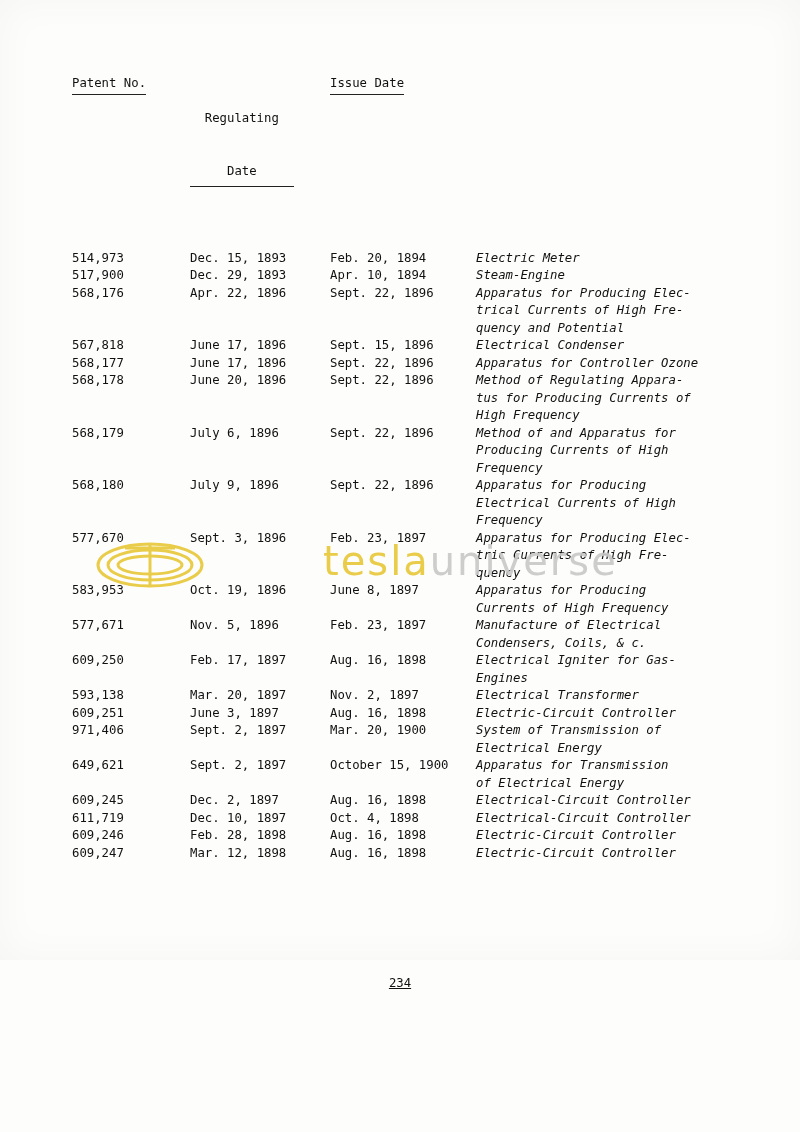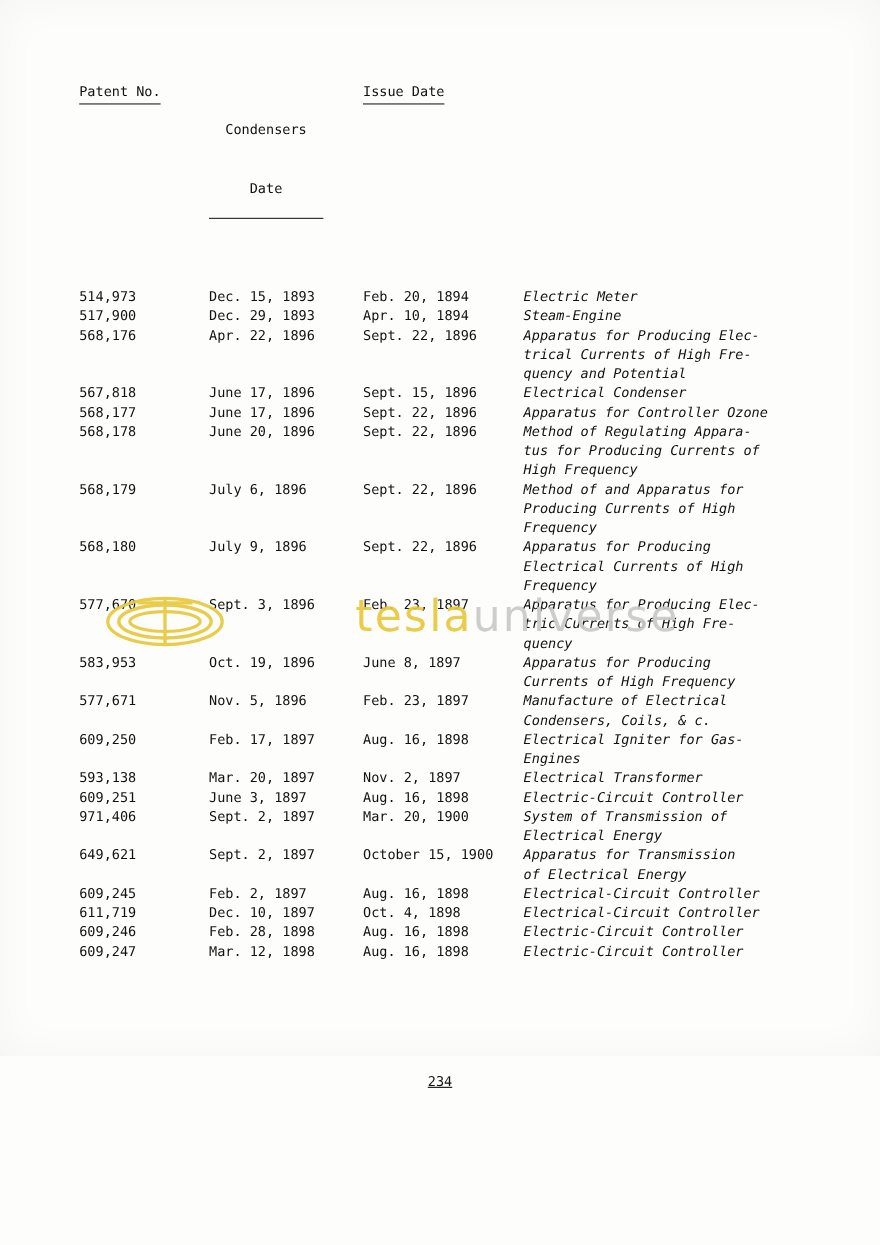--- a/index.html
+++ b/index.html
@@ -65,21 +65,21 @@
     padding-bottom: 1px;
   }
   .hdr-two-line {
     display: inline-block;
     text-align: center;
   }
   .hdr-two-line .l1 { display: block; }
   .hdr-two-line .l2 {
     display: block;
     border-bottom: 1px solid #222;
-    padding-bottom: 18px;
+    padding-bottom: 6px;
   }
   tbody tr td {
     padding-top: 8px;
     padding-bottom: 0px;
   }
   tbody tr:first-child td { padding-top: 10px; }
 
   .pageno {
     position: absolute;
     top: 976px;
@@ -122,21 +122,21 @@
   <div class="sheet">
 
     <table class="patent-table">
       <thead>
         <tr>
           <td class="col-no">
             <span class="hdr-cell">Patent No.</span>
           </td>
           <td class="col-app">
             <span class="hdr-two-line">
-              <span class="l1">Condensers</span>
+              <span class="l1">Regulating</span>
               <span class="l2">Date</span>
             </span>
           </td>
           <td class="col-issue">
             <span class="hdr-cell">Issue Date</span>
           </td>
           <td class="col-title"></td>
         </tr>
       </thead>
       <tbody id="table-body">
@@ -246,21 +246,21 @@
           </tr>
           <tr>
             <td class="col-no">649,621</td>
             <td class="col-app">Sept. 2, 1897</td>
             <td class="col-issue">October 15, 1900</td>
             <td class="col-title">Apparatus for Transmission
 of Electrical Energy</td>
           </tr>
           <tr>
             <td class="col-no">609,245</td>
-            <td class="col-app">Feb. 2, 1897</td>
+            <td class="col-app">Dec. 2, 1897</td>
             <td class="col-issue">Aug. 16, 1898</td>
             <td class="col-title">Electrical-Circuit Controller</td>
           </tr>
           <tr>
             <td class="col-no">611,719</td>
             <td class="col-app">Dec. 10, 1897</td>
             <td class="col-issue">Oct. 4, 1898</td>
             <td class="col-title">Electrical-Circuit Controller</td>
           </tr>
           <tr>

